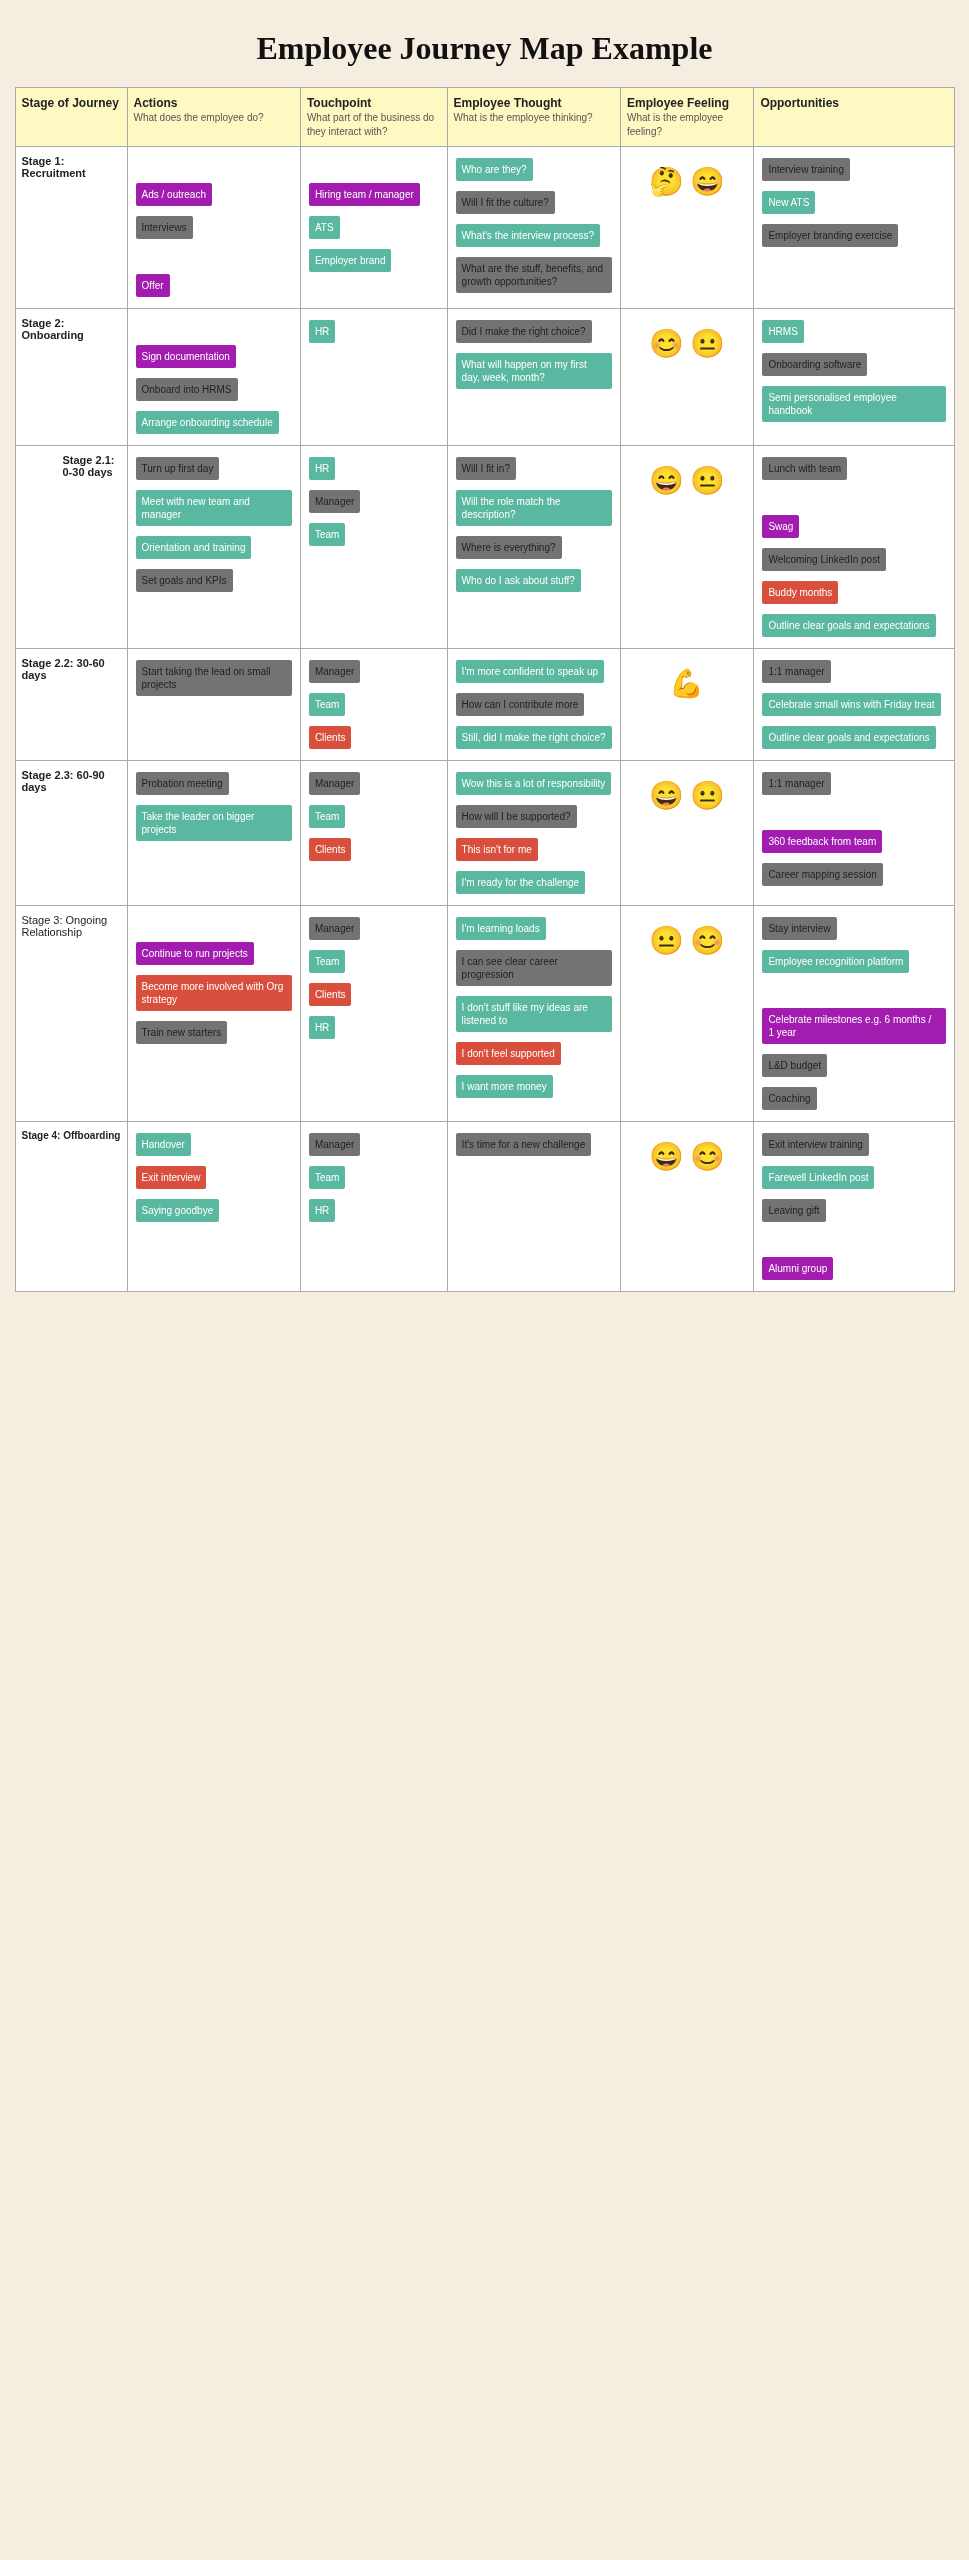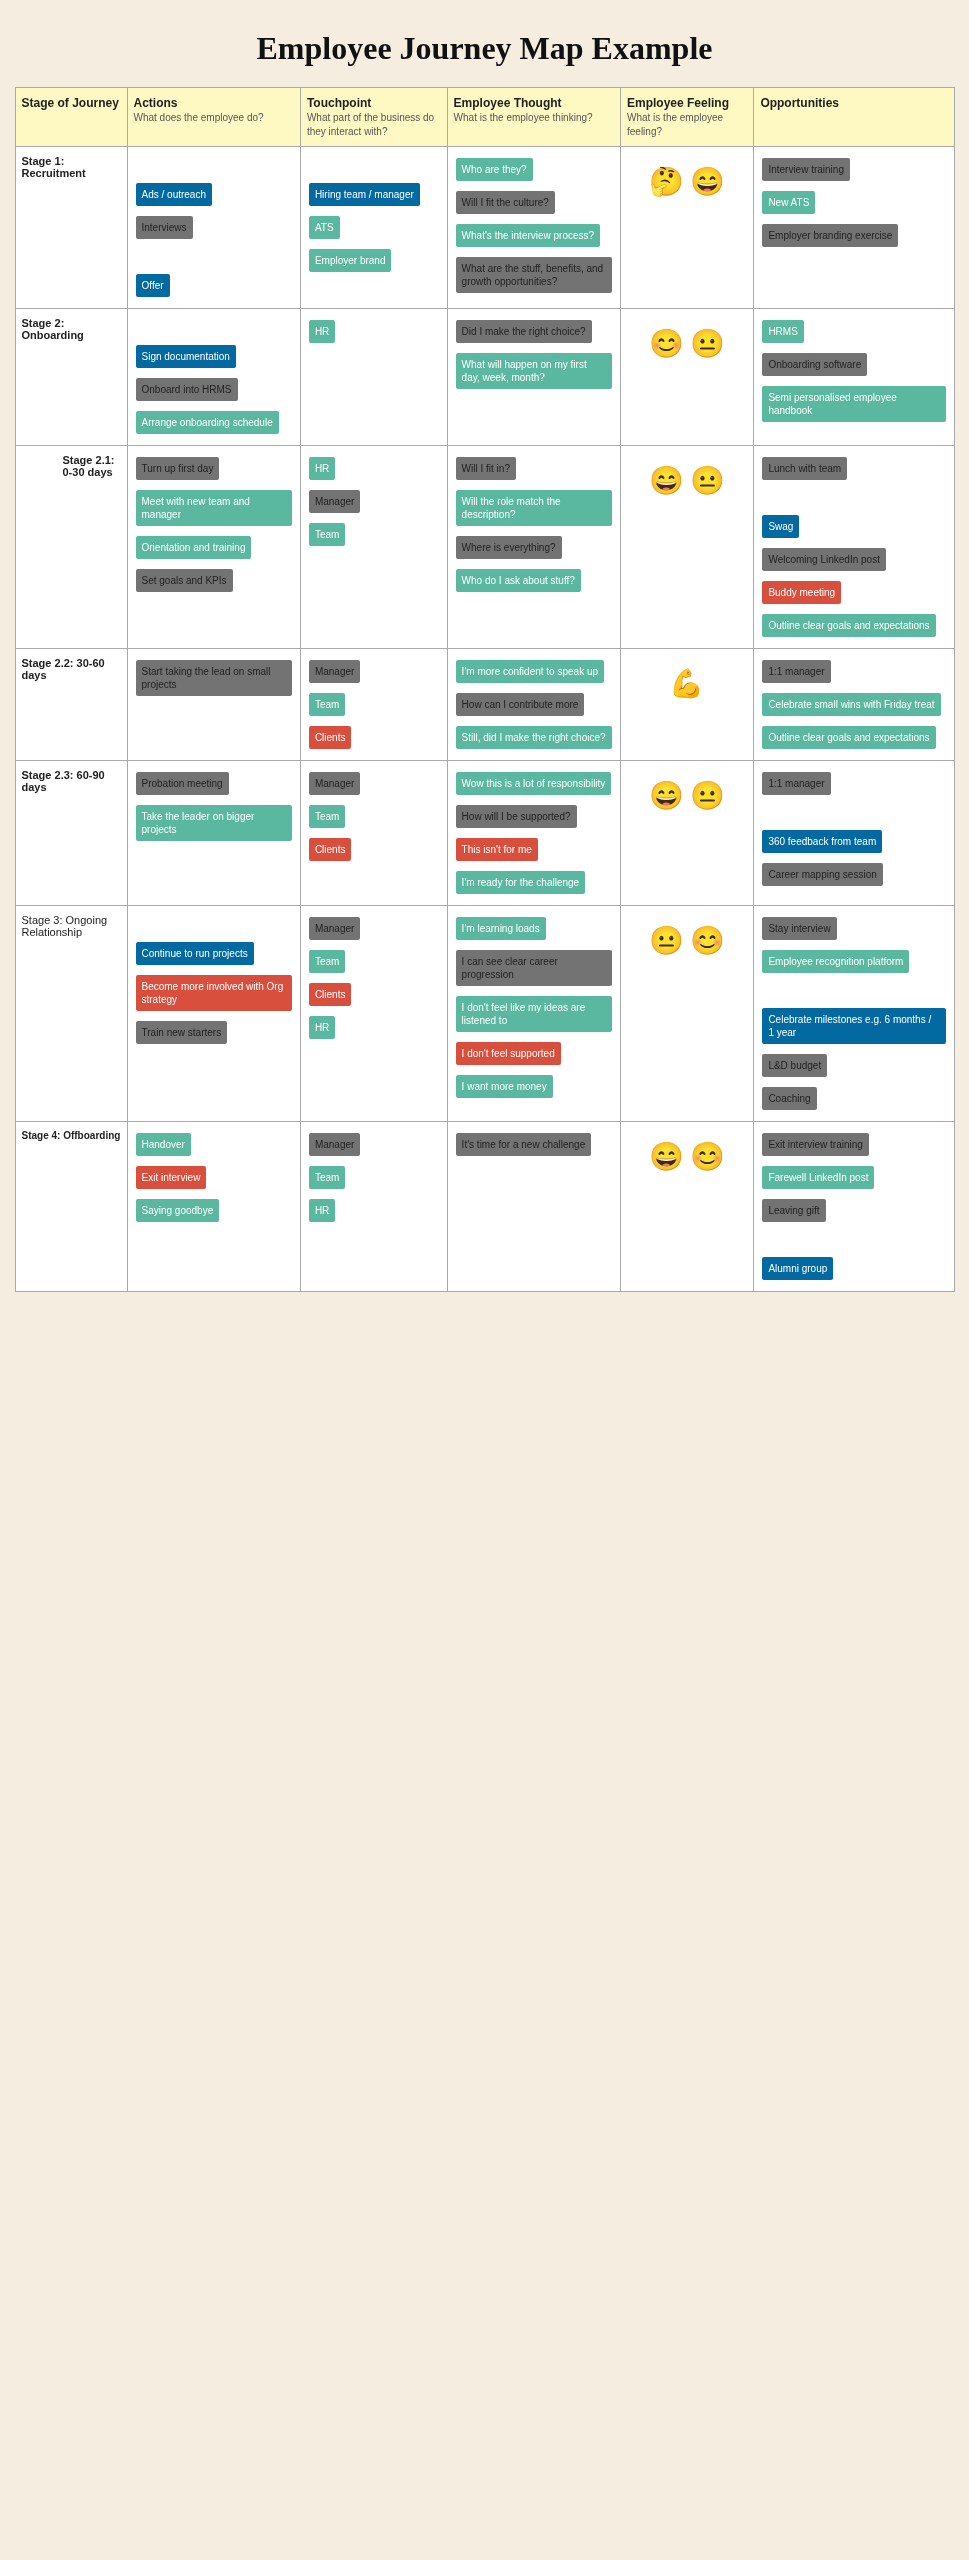--- a/index.html
+++ b/index.html
@@ -49,21 +49,21 @@
     .note {
       display: inline-block;
       padding: 5px 6px;
       border-radius: 2px;
       font-size: 10px;
       line-height: 1.3;
       margin: 3px 2px;
       vertical-align: top;
     }
     .note-yellow { background: #737373; color: #222; }
-    .note-orange { background: #0369a1; color: #fff; margin-top: 28px; }
+    .note-orange { background: #a21caf; color: #fff; margin-top: 28px; }
     .note-teal   { background: #5bb8a0; color: #fff; }
     .note-red    { background: #d94f3d; color: #fff; }
     .cell-content { display: flex; flex-direction: column; gap: 4px; align-items: flex-start; }
     .emoji-row { display: flex; gap: 6px; justify-content: center; align-items: center; font-size: 28px; padding: 10px 0; }
     td { min-width: 80px; }
     .col-stage { width: 80px; }
     .col-actions { width: 130px; }
     .col-touch { width: 110px; }
     .col-thought { width: 130px; }
     .col-feeling { width: 100px; }
@@ -203,21 +203,21 @@
           <div class="emoji-row">
             <span>😄</span>
             <span>😐</span>
           </div>
         </td>
         <td class="col-opps">
           <div class="cell-content">
             <span class="note note-yellow">Lunch with team</span>
             <span class="note note-orange">Swag</span>
             <span class="note note-yellow">Welcoming LinkedIn post</span>
-            <span class="note note-red">Buddy meeting</span>
+            <span class="note note-red">Buddy months</span>
             <span class="note note-teal">Outline clear goals and expectations</span>
           </div>
         </td>
       </tr>
       <tr>
         <td class="stage-cell col-stage" style="font-weight: bold; font-size: 11px;">Stage 2.2: 30-60 days</td>
         <td class="col-actions">
           <div class="cell-content">
             <span class="note note-yellow">Start taking the lead on small projects</span>
           </div>
@@ -300,21 +300,21 @@
             <span class="note note-yellow">Manager</span>
             <span class="note note-teal">Team</span>
             <span class="note note-red">Clients</span>
             <span class="note note-teal">HR</span>
           </div>
         </td>
         <td class="col-thought">
           <div class="cell-content">
             <span class="note note-teal">I'm learning loads</span>
             <span class="note note-yellow">I can see clear career progression</span>
-            <span class="note note-teal">I don't feel like my ideas are listened to</span>
+            <span class="note note-teal">I don't stuff like my ideas are listened to</span>
             <span class="note note-red">I don't feel supported</span>
             <span class="note note-teal">I want more money</span>
           </div>
         </td>
         <td class="col-feeling">
           <div class="emoji-row">
             <span>😐</span>
             <span>😊</span>
           </div>
         </td>

